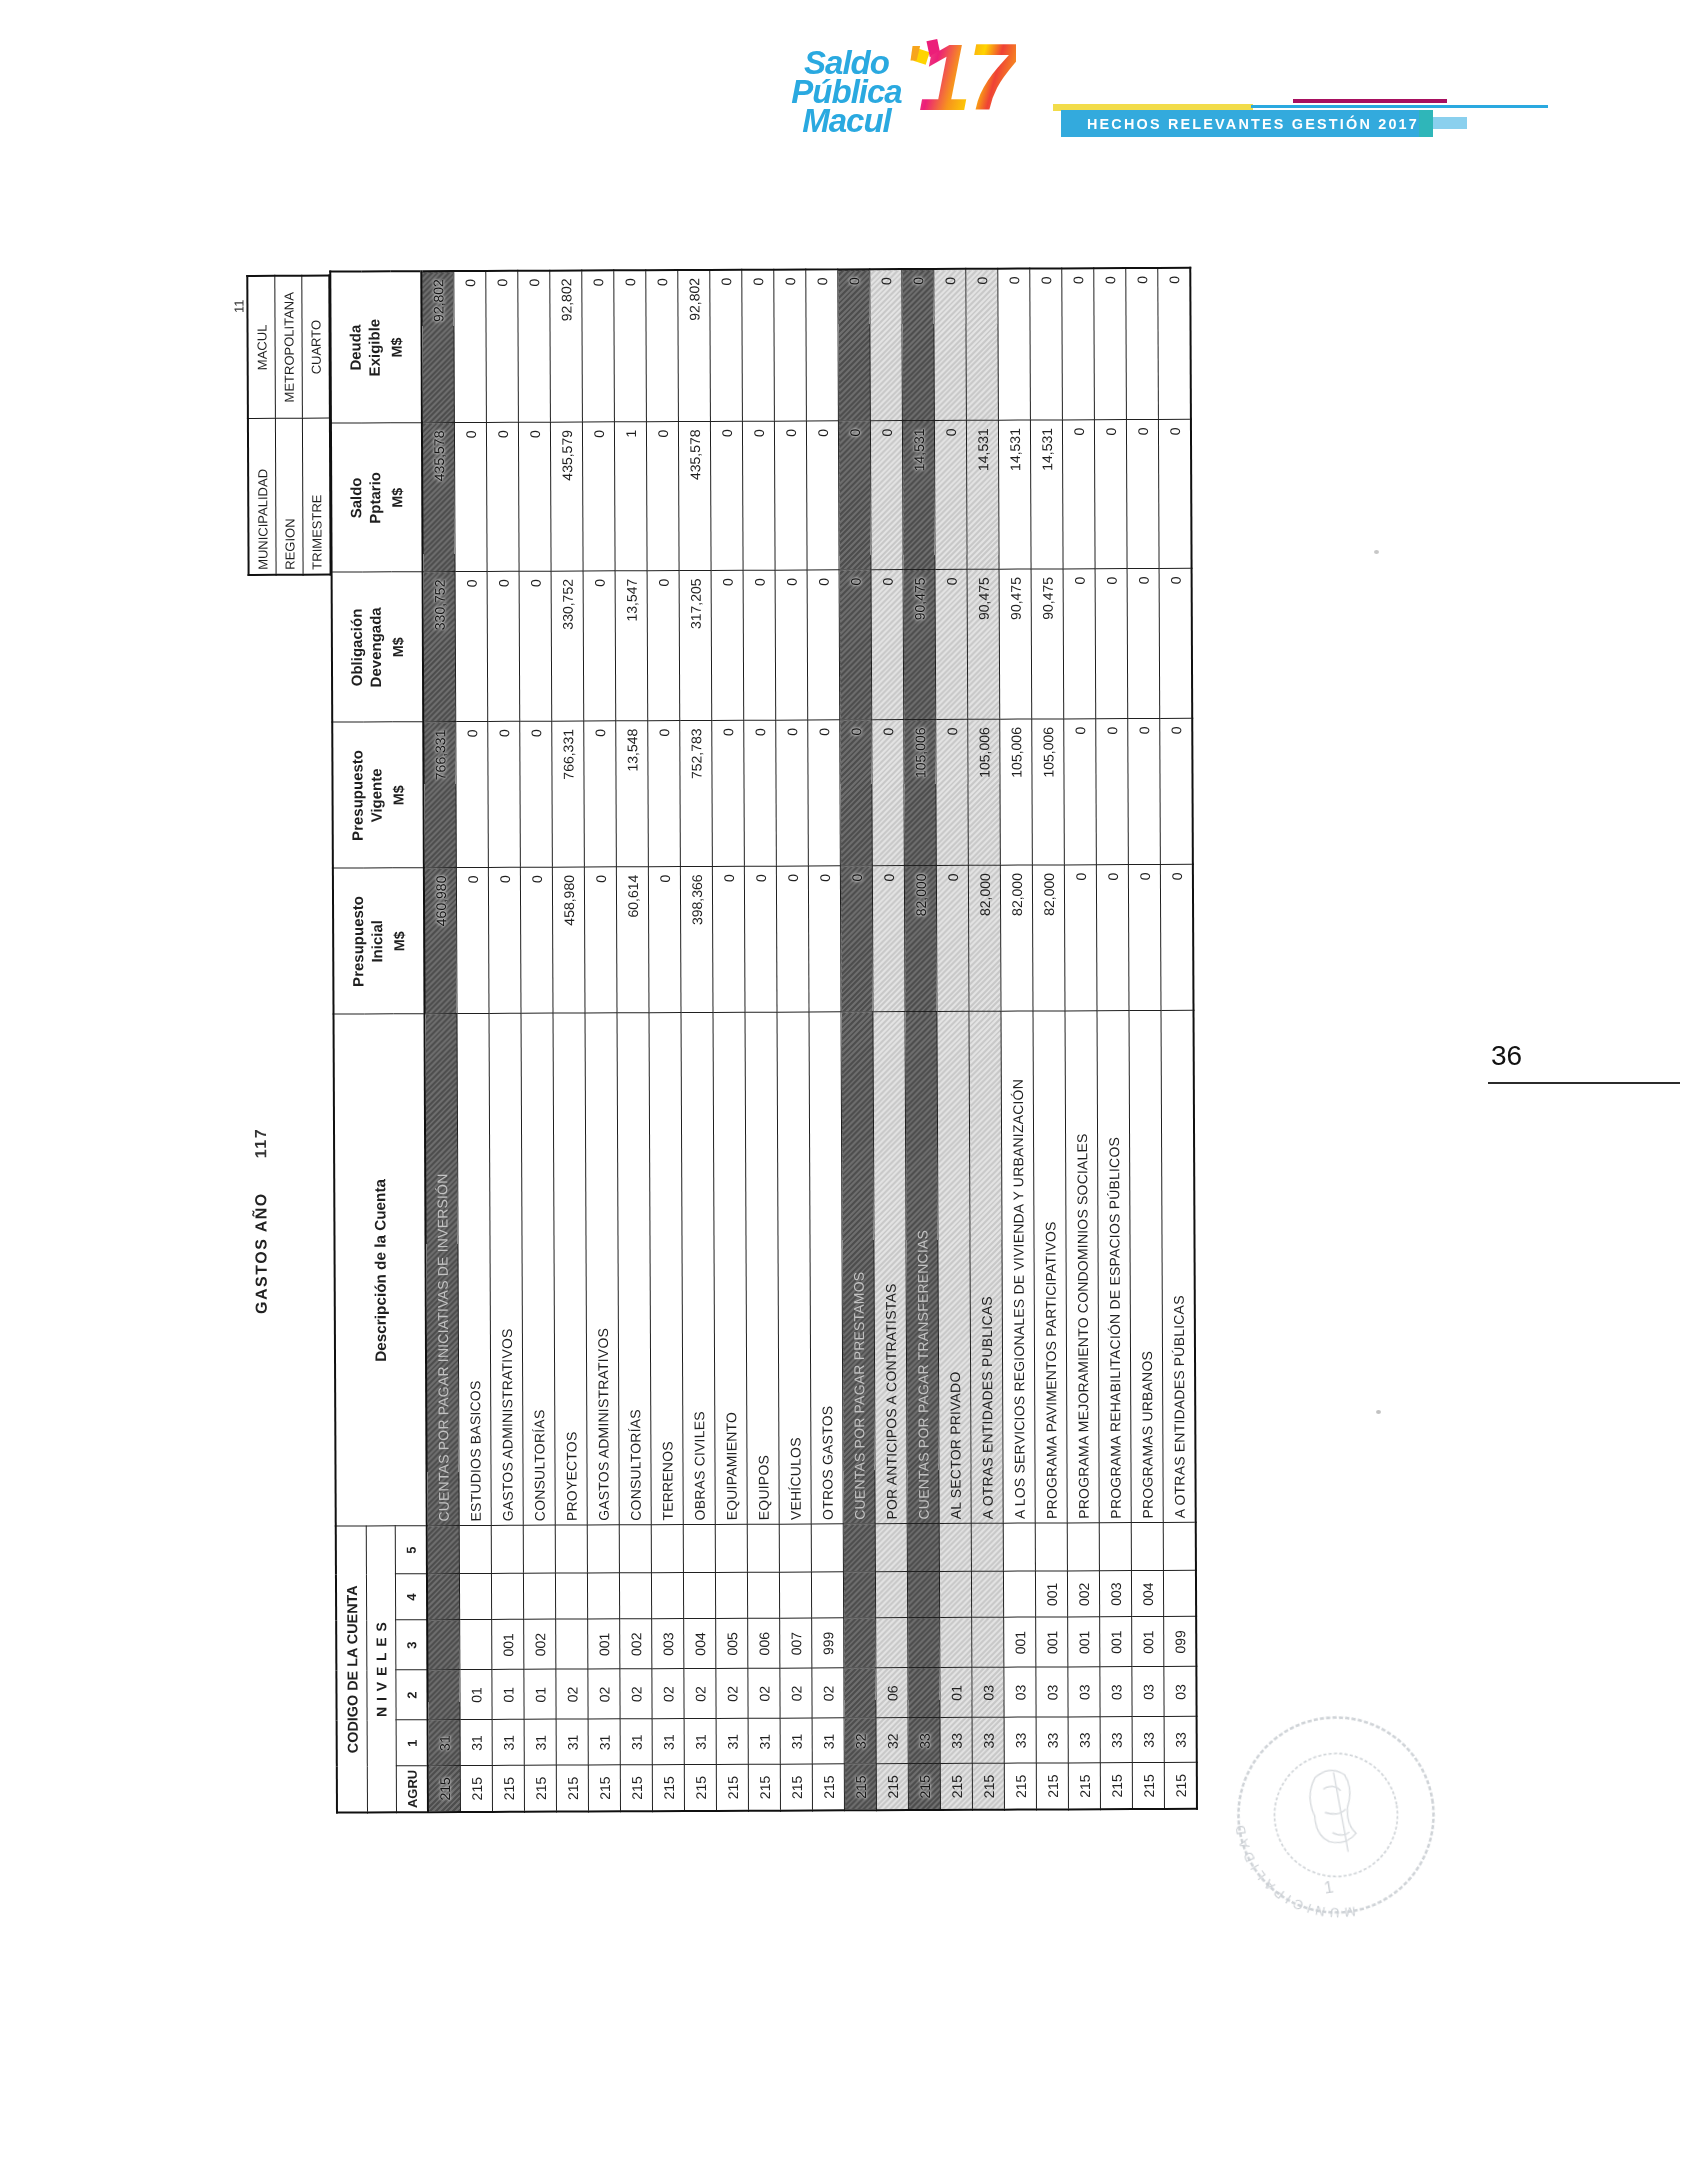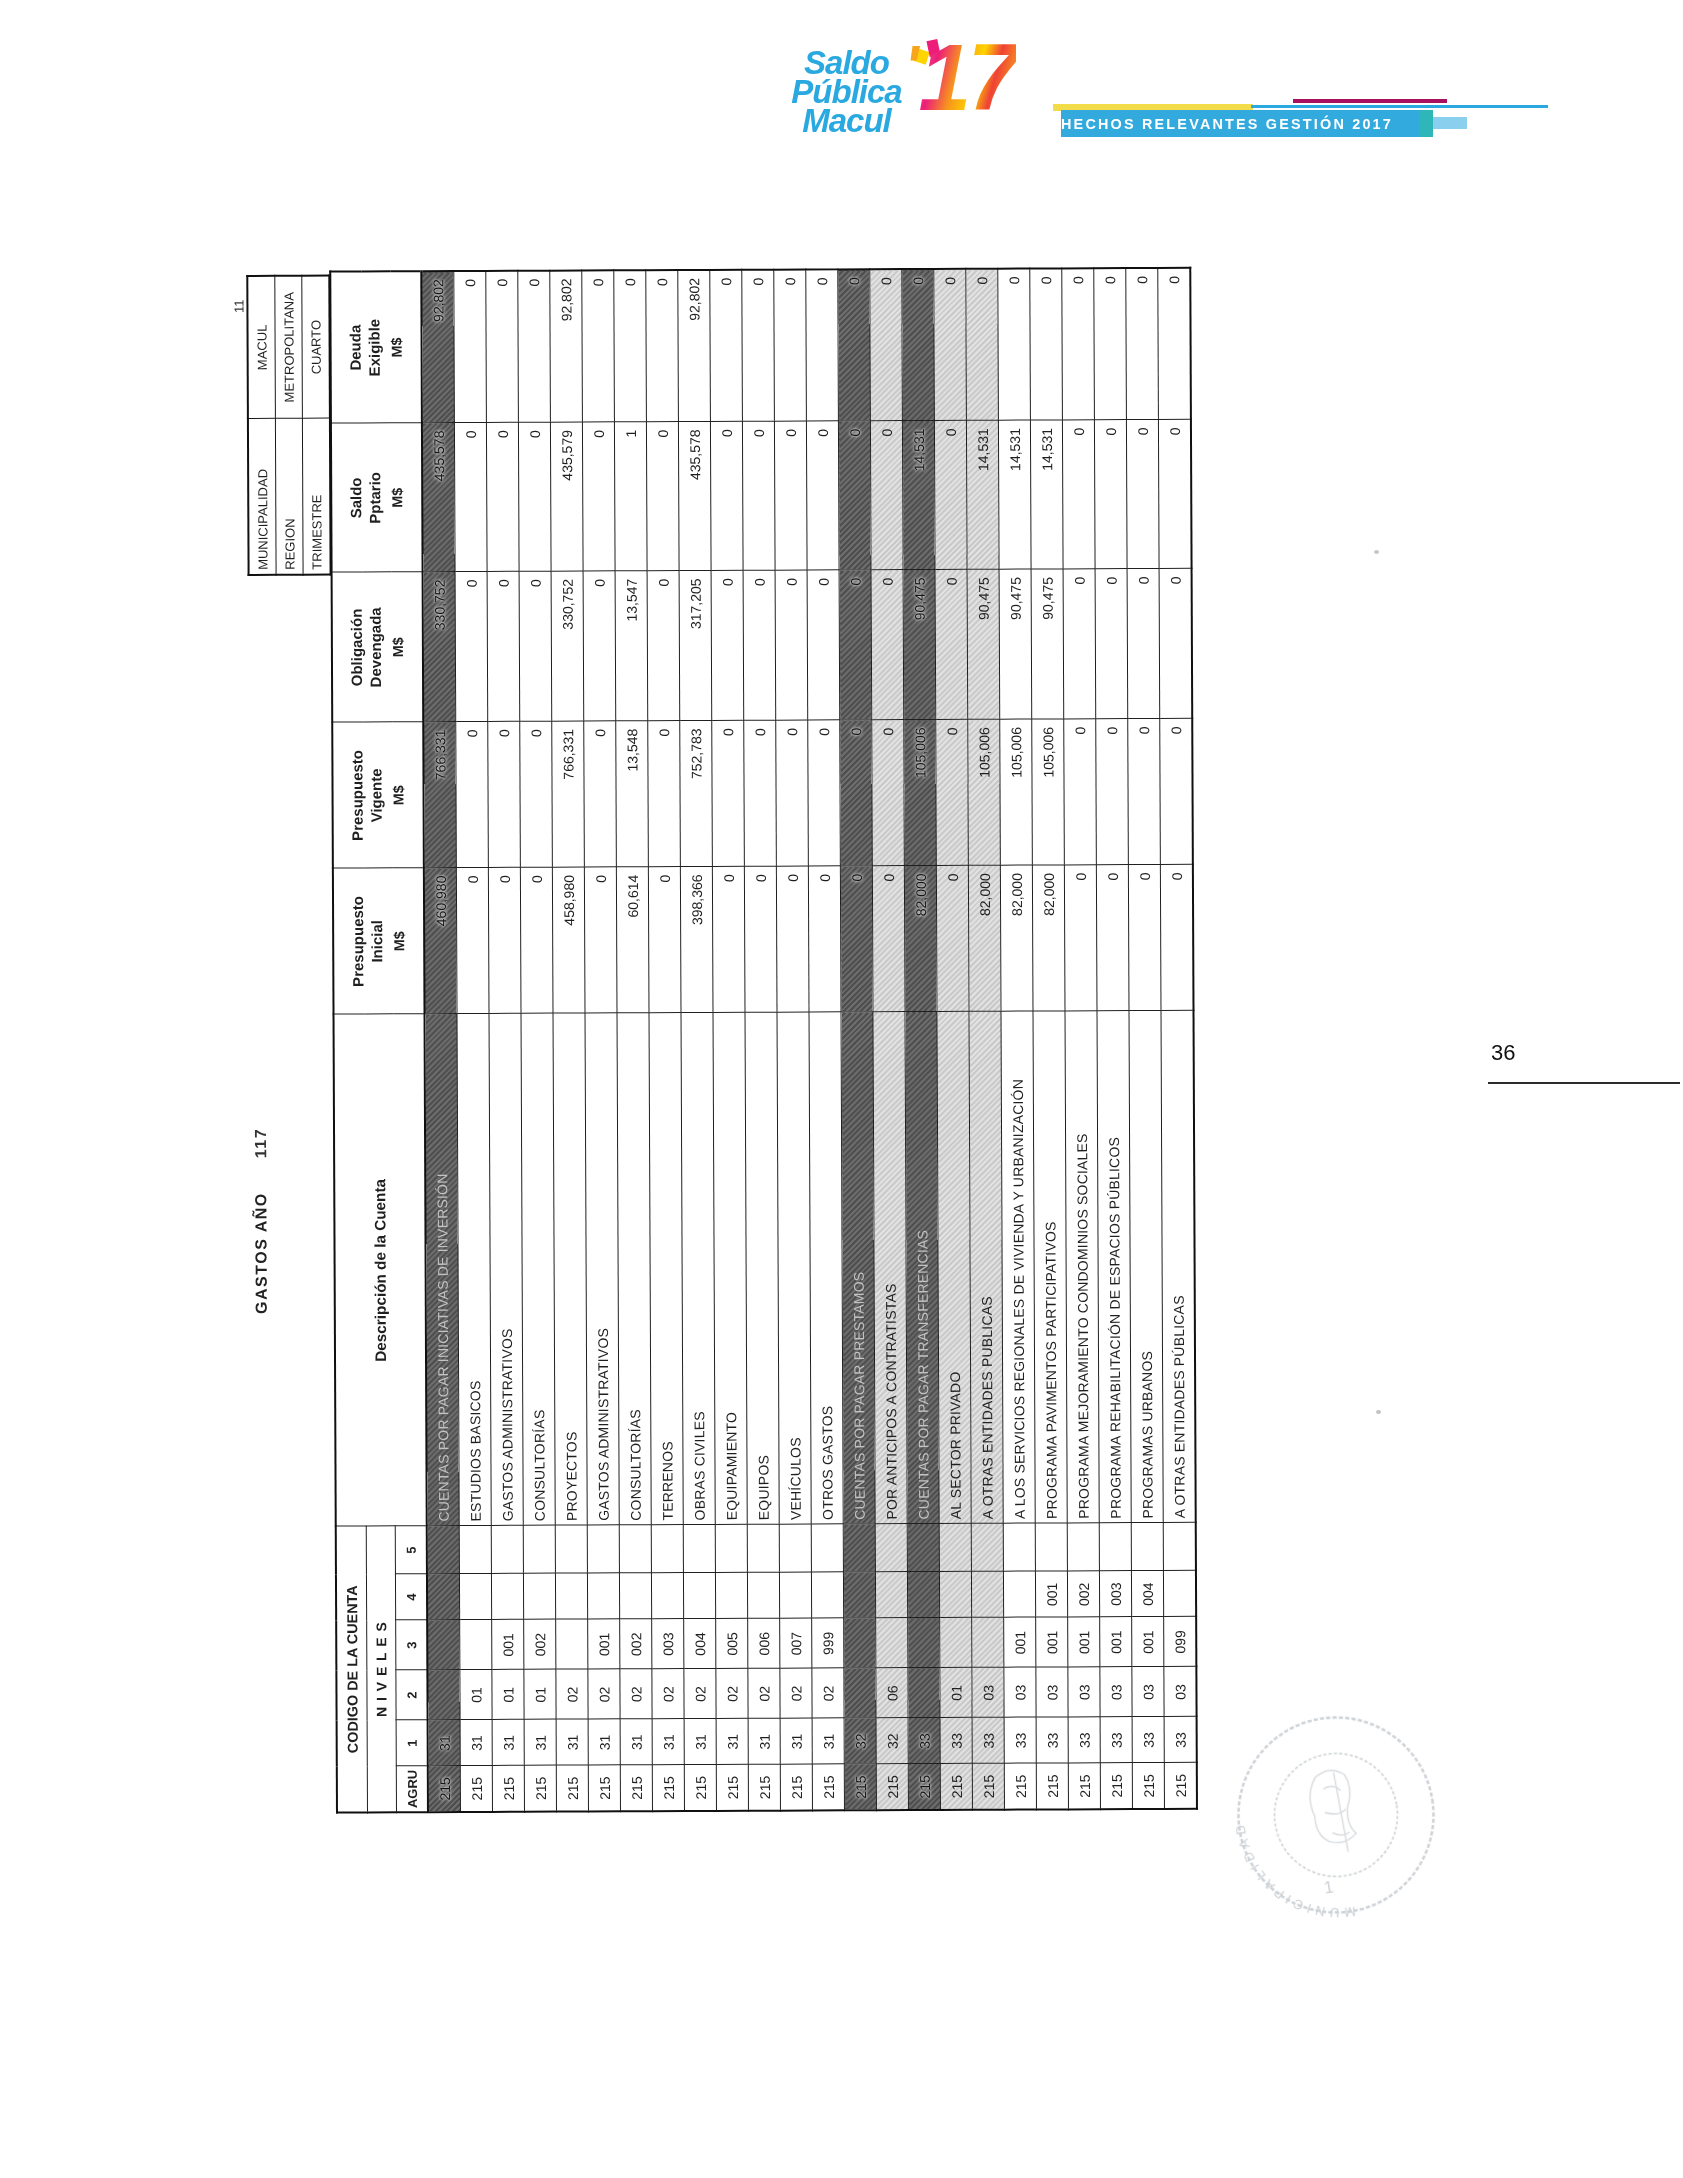--- a/index.html
+++ b/index.html
@@ -18,27 +18,27 @@
     -webkit-background-clip:text;background-clip:text;color:transparent;letter-spacing:-4px;text-align:center;}
   .brand-chip{position:absolute;width:13px;height:13px;background:#ffd400;left:137px;top:6px;transform:rotate(18deg);}
   .brand-chip2{position:absolute;width:11px;height:16px;background:#ec1e79;left:150px;top:-4px;transform:rotate(-12deg);}
 
   
   .banner-wrap{position:absolute;left:1049px;top:95px;width:515px;height:40px;}
   .line-yellow{position:absolute;left:4px;top:9px;width:200px;height:7px;background:#f2dc4a;}
   .line-blue{position:absolute;left:202px;top:10px;width:297px;height:3px;background:#2aa9e0;}
   .line-magenta{position:absolute;left:244px;top:4px;width:154px;height:4px;background:#a81060;}
   .banner-bar{position:absolute;left:12px;top:15px;width:358px;height:27px;background:#33aadd;
-              display:flex;align-items:center;justify-content:flex-start;}
+              display:flex;align-items:center;justify-content:flex-end;}
   .banner-bar span{color:#fff;font-weight:bold;font-size:14.4px;letter-spacing:2.2px;white-space:nowrap;}
   .banner-endcap{position:absolute;left:370px;top:15px;width:14px;height:27px;background:#2fb6b9;}
   .banner-tail{position:absolute;left:384px;top:22px;width:34px;height:12px;background:#2aa9e0;opacity:.55;}
 
   
-  .pageno{position:absolute;left:1491px;top:1040px;width:59px;font-size:22px;color:#111;}
+  .pageno{position:absolute;left:1491px;top:1040px;width:59px;font-size:28px;color:#111;}
   .pageno-rule{position:absolute;left:1488px;top:1082px;width:192px;height:2px;background:#2b2b2b;}
 
   
   .sheet{position:absolute;left:240px;top:274px;width:1540px;height:887px;
          transform-origin:0 0;transform:translateY(1540px) rotate(-90.25deg);}
   .corner-num{position:absolute;top:-2px;left:1501px;width:36px;font-size:13px;color:#333;}
   .sheet-title{position:absolute;top:15px;left:500px;font-weight:bold;font-size:16px;letter-spacing:1.5px;color:#222;white-space:nowrap;}
   .sheet-title .t-gap{margin-left:34px;opacity:.92;}
 
   table{border-collapse:collapse;table-layout:fixed;}

